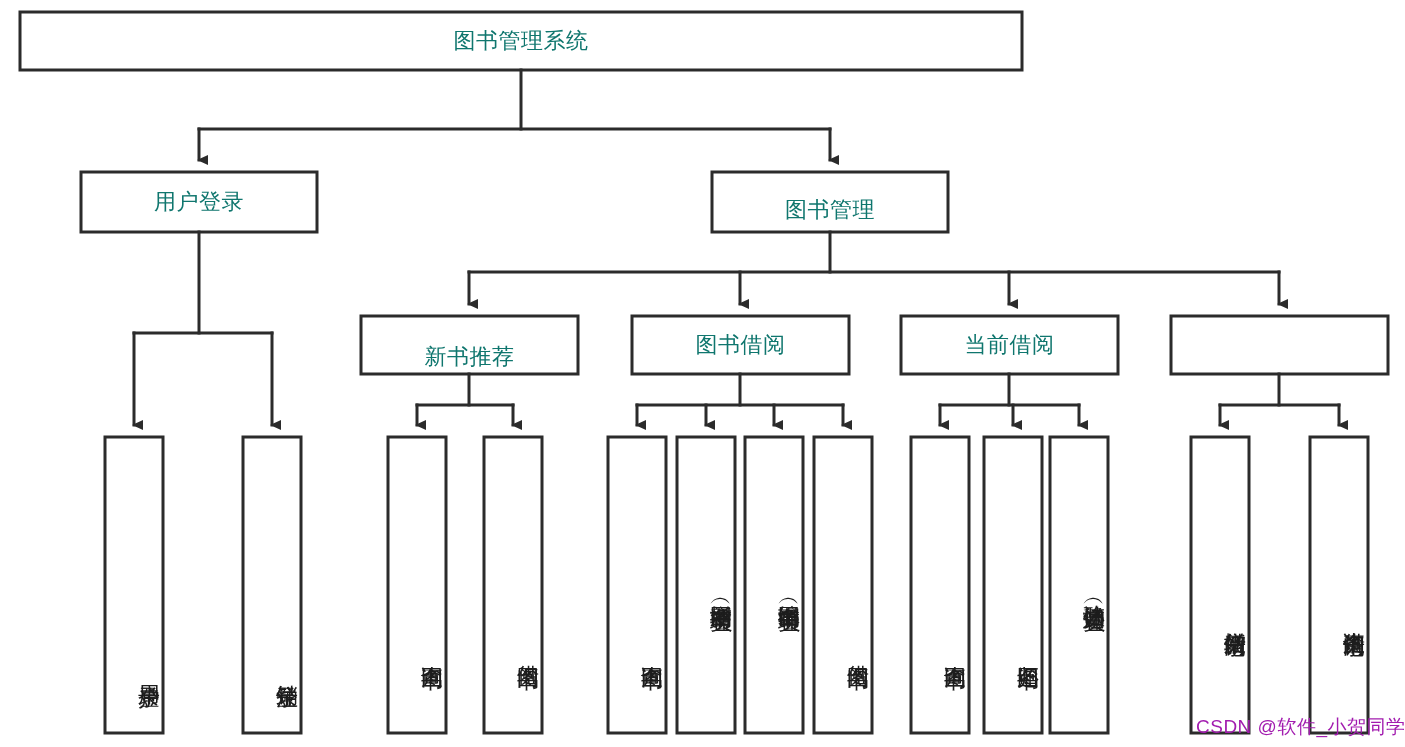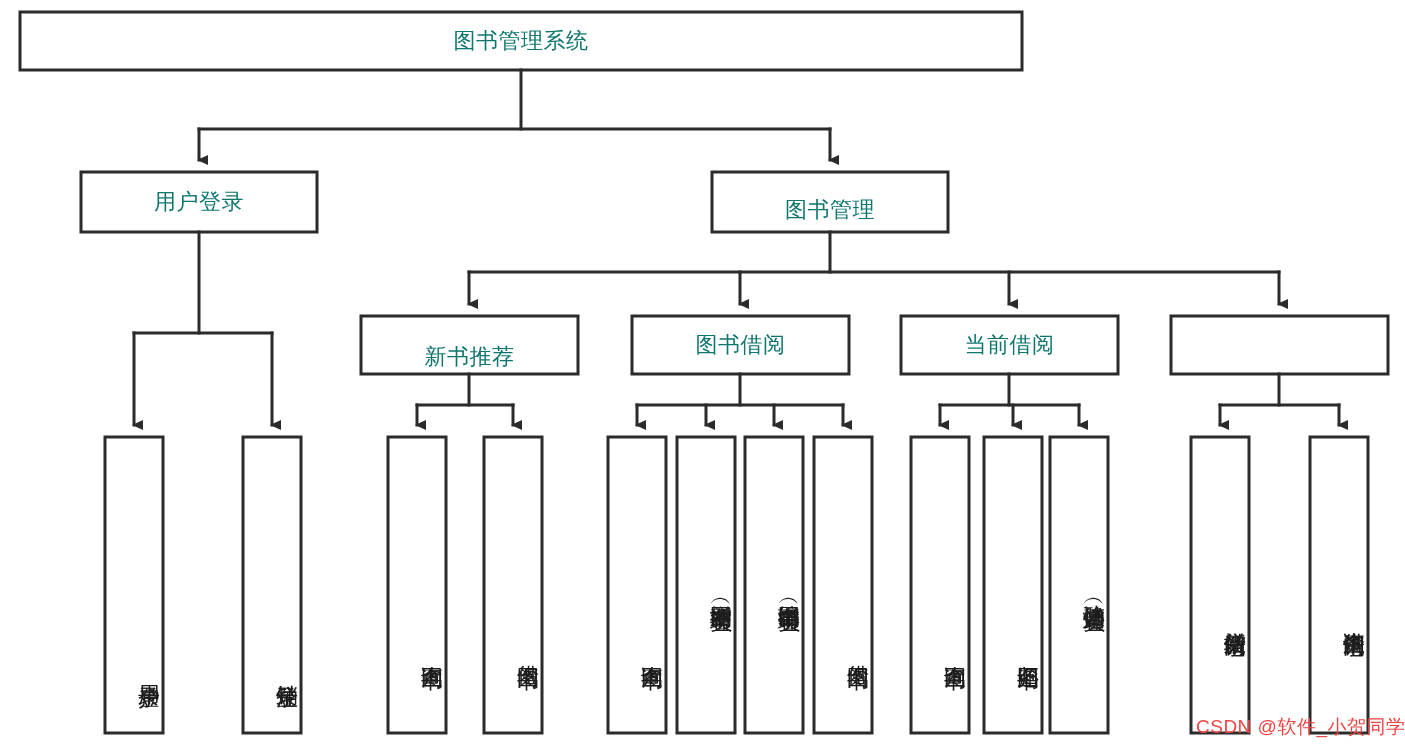--- a/index.html
+++ b/index.html
@@ -64,21 +64,21 @@
     font-size: 22px;
     line-height: 1.28;
     writing-mode: vertical-rl;
     text-orientation: upright;
     letter-spacing: 1px;
     white-space: nowrap;
     pointer-events: none;
   }
   .watermark {
     position: absolute;
-    color: #ef4444;
+    color: #a21caf;
     font-size: 19px;
     white-space: nowrap;
     letter-spacing: 0.5px;
   }
 </style>
 </head>
 <body>
 
 <div id="diagram-root">
 

